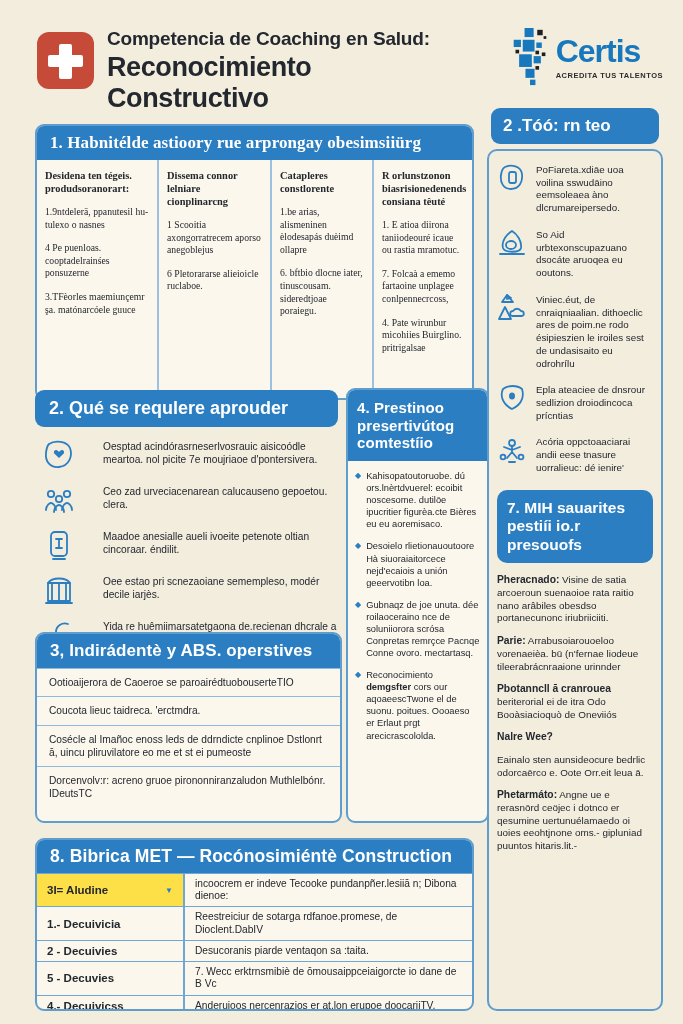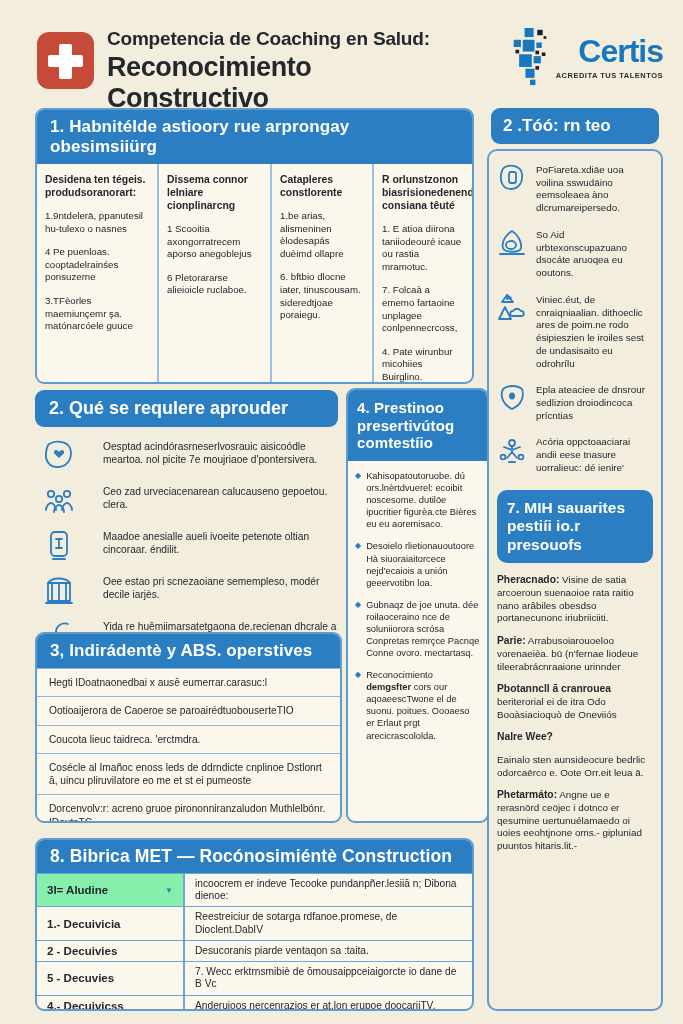--- a/index.html
+++ b/index.html
@@ -12,28 +12,28 @@
   
   .header{position:absolute;left:35px;top:22px;width:628px;height:80px;}
   .cross{position:absolute;left:2px;top:10px;width:57px;height:57px;background:#c64a38;border-radius:12px;}
   .cross::before{content:"";position:absolute;left:11px;top:23px;width:35px;height:12px;background:#fff;border-radius:2px;}
   .cross::after{content:"";position:absolute;left:22px;top:12px;width:13px;height:35px;background:#fff;border-radius:2px;}
   .titles{position:absolute;left:72px;top:6px;width:370px;}
   .title1{font-size:19px;font-weight:bold;letter-spacing:-0.2px;}
   .title2{font-size:27px;font-weight:800;letter-spacing:-0.4px;margin-top:2px;}
   .logo{position:absolute;right:0;top:6px;display:flex;align-items:center;gap:4px;}
   .logo-text{display:flex;flex-direction:column;}
-  .logo-name{font-size:32px;font-weight:bold;color:#1878bd;letter-spacing:-1px;line-height:1;text-align:right;}
+  .logo-name{font-size:32px;font-weight:bold;color:#1878bd;letter-spacing:-1px;line-height:1;}
   .logo-tag{font-size:7.5px;font-weight:bold;color:#2c2c2c;letter-spacing:0.5px;margin-top:4px;}
   
   .card{position:absolute;background:#fbf7ec;border:2px solid #5e9dcd;border-radius:9px;overflow:hidden;}
   .card-header{background:#2b7ec2;color:#fff;font-weight:bold;padding:7px 13px;font-size:17px;letter-spacing:0.1px;}
   .chip{background:#2b7ec2;color:#ffffff;font-weight:bold;border-radius:9px;padding:8px 14px;font-size:18px;}
   
-  #section1{left:35px;top:108px;width:435px;height:272px;}
+  #section1{left:35px;top:124px;width:435px;height:272px;font-family:Liberation Serif, serif;}
   .s1-grid{display:grid;grid-template-columns:120px 113px 102px 100px;height:236px;}
   .s1-col{padding:9px 8px;border-left:2px solid #9cc0e0;}
   .s1-col:first-child{border-left:none;}
   .s1-colheader{font-weight:bold;font-size:10.4px;line-height:1.25;margin-bottom:11px;}
   .s1-item{font-size:9.7px;line-height:1.3;margin-bottom:11px;}
   
   #section2{position:absolute;left:35px;top:390px;width:303px;}
   .s2-item{display:flex;gap:27px;margin-top:11px;align-items:flex-start;padding-left:7px;}
   .s2-icon{width:34px;height:34px;flex:none;}
   .s2-text{font-size:10.2px;line-height:1.32;padding-top:2px;}
@@ -46,21 +46,21 @@
   #section4 .card-header{font-size:15px;line-height:1.18;padding:9px 9px;font-weight:800;}
   .s4-body{padding:9px 7px 4px 7px;}
   .s4-b{display:flex;gap:5px;font-size:9.3px;line-height:1.3;margin-bottom:10px;}
   .s4-diamond{color:#2b7ec2;font-size:8px;line-height:1.5;flex:none;}
   
   #section8{left:35px;top:838px;width:435px;height:169px;}
   #section8 .card-header{font-size:17.5px;padding:6px 13px;}
   .s8-row{display:grid;grid-template-columns:148px 1fr;border-top:1.6px solid #6ea7d4;}
   .s8-row:first-of-type{border-top:none;}
   .s8-label{padding:4px 10px;font-weight:bold;font-size:11.5px;border-right:2px solid #6ea7d4;display:flex;justify-content:space-between;align-items:center;}
-  .s8-label.first{background:#86efac;}
+  .s8-label.first{background:#fde047;}
   .s8-desc{padding:4px 10px;font-size:10.2px;display:flex;align-items:center;line-height:1.2;}
   .dd-arrow{color:#2b7ec2;font-size:8px;}
   
   #sidebar{position:absolute;left:487px;top:108px;width:176px;height:903px;display:flex;flex-direction:column;}
   .sb-chip-top{margin:0 4px;font-size:17px;padding:8px 12px;}
   .sb-box{flex:1;margin-top:5px;border:2px solid #5e9dcd;border-radius:10px;padding:12px 8px 10px 8px;overflow:hidden;display:flex;flex-direction:column;}
   .sb-item{display:flex;gap:9px;margin-bottom:13px;align-items:flex-start;}
   .sb-icon{width:30px;height:30px;flex:none;}
   .sb-text{font-size:9.8px;line-height:1.3;padding-top:1px;}
   .sb-chip{border-radius:10px;font-size:15.5px;line-height:1.2;padding:9px 10px;margin:2px 0 10px 0;font-weight:800;}
@@ -176,21 +176,20 @@
       <path d="M26 6 c-6-2-12 2-12 8 0 5 6 5 8 9 1.5 3-1 6-5 6"></path>
       <path d="M5 22 c2-2 4-2 6 0"></path>
       <path d="M4 28 c2-2 4-2 6 0"></path>
     </svg>
     <div class="s2-text">Yida re huêmiimarsatetgaona de.recienan dhcrale a tnobieo reipío</div>
   </div>
 </div>
 
 <div class="card" id="section3">
   <div class="card-header">3, Indirádentè y ABS. operstives</div>
-  <div class="s3-row">Hegti lDoatnaonedbai x ausē eumerrar.carasuc:l</div>
   <div class="s3-row">Ootioaijerora de Caoeroe se paroairédtuobouserteTIO</div>
   <div class="s3-row">Coucota lieuc taidreca. 'erctmdra.</div>
   <div class="s3-row">Cosécle al Imañoc enoss leds de ddrndicte cnplinoe Dstlonrt ā, uincu pliruvilatore eo me et st ei pumeoste</div>
   <div class="s3-row">Dorcenvolv:r: acreno gruoe pirononniranzaludon Muthlelbónr. IDeutsTC</div>
 </div>
 
 <div class="card" id="section4">
   <div class="card-header">4. Prestinoo presertivútog comtestíio</div>
   <div class="s4-body">
     <div class="s4-b">

